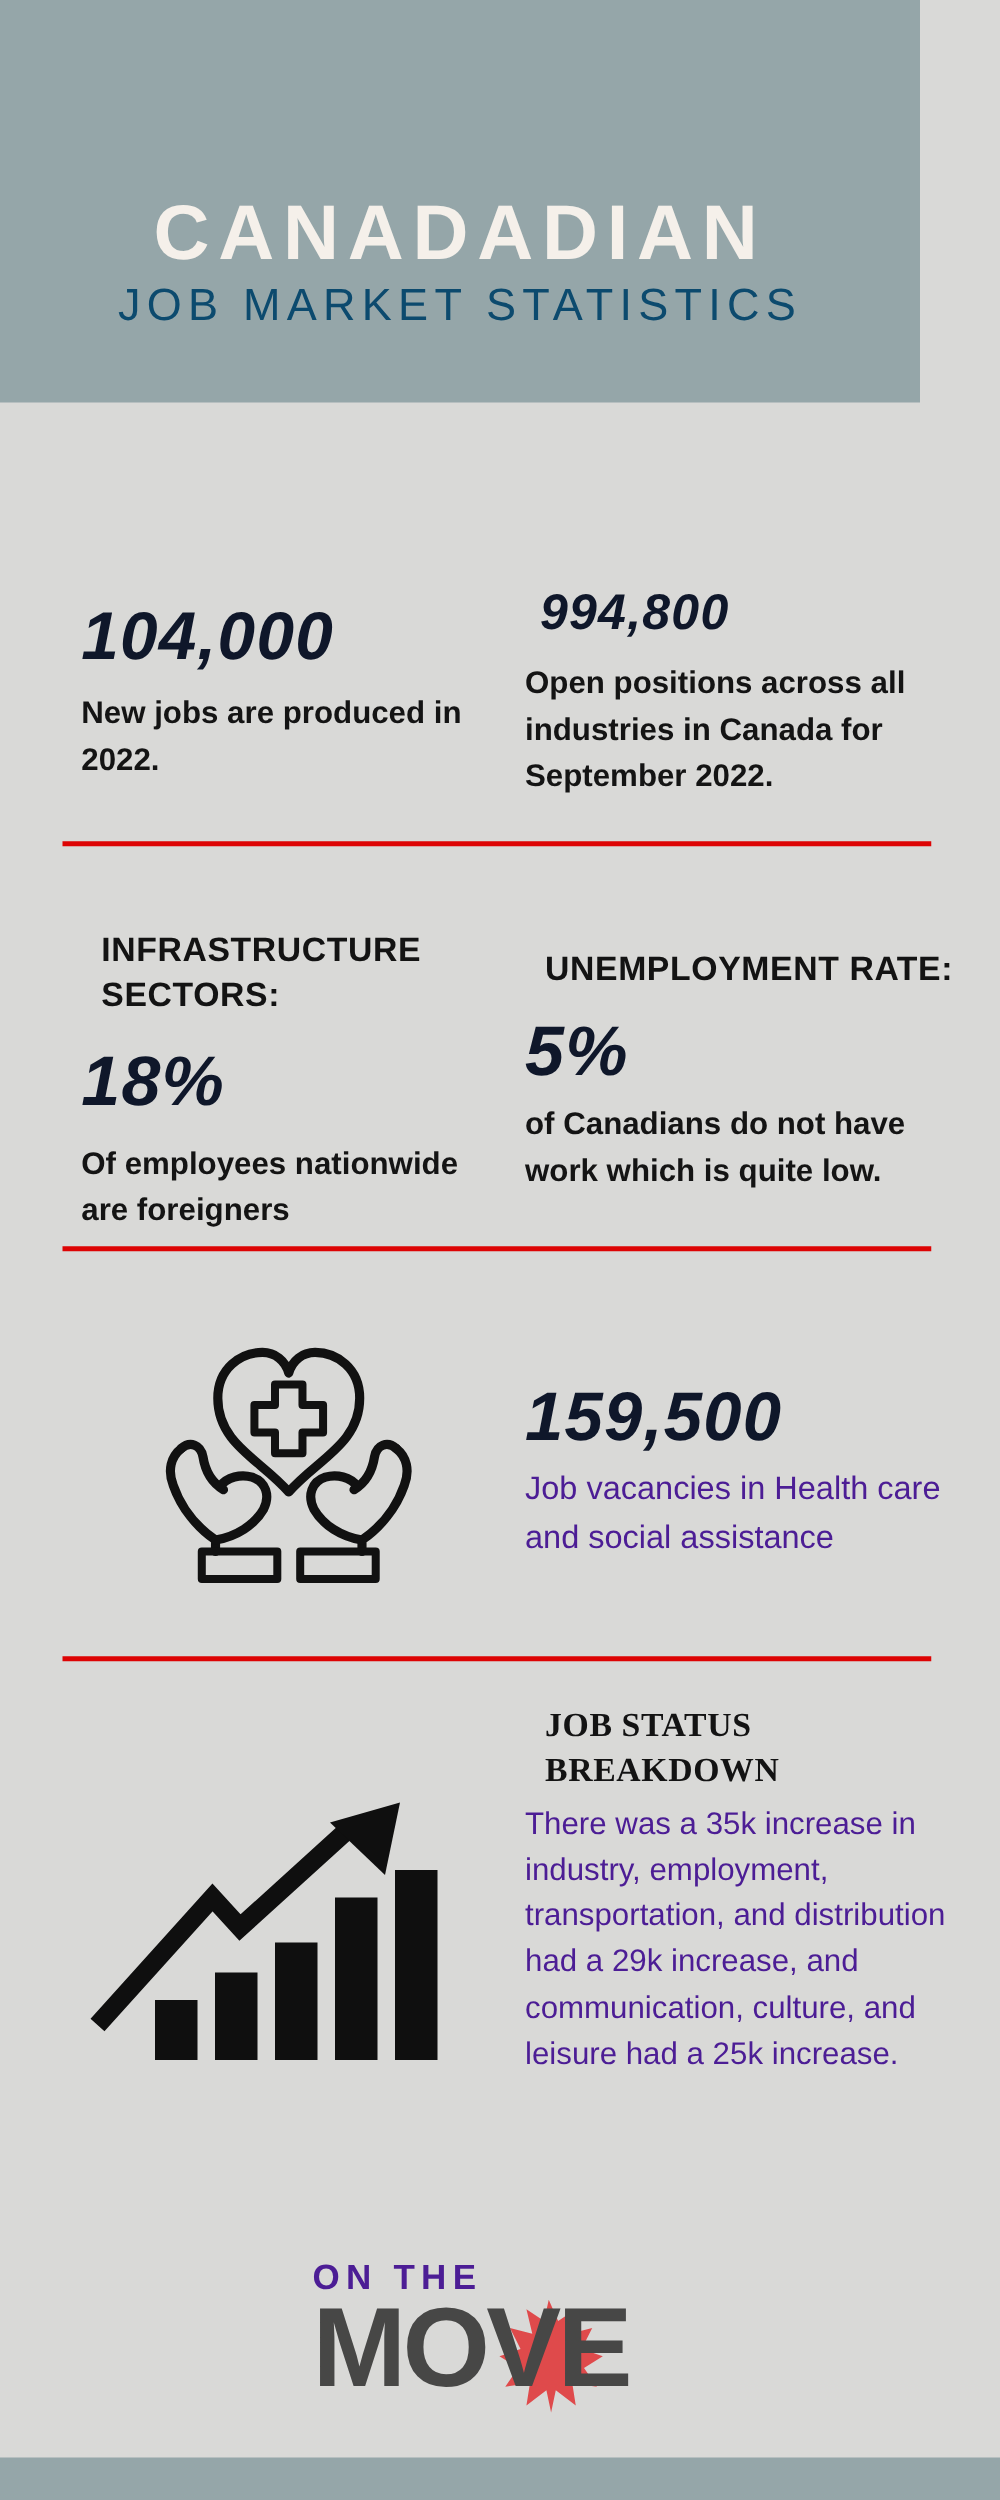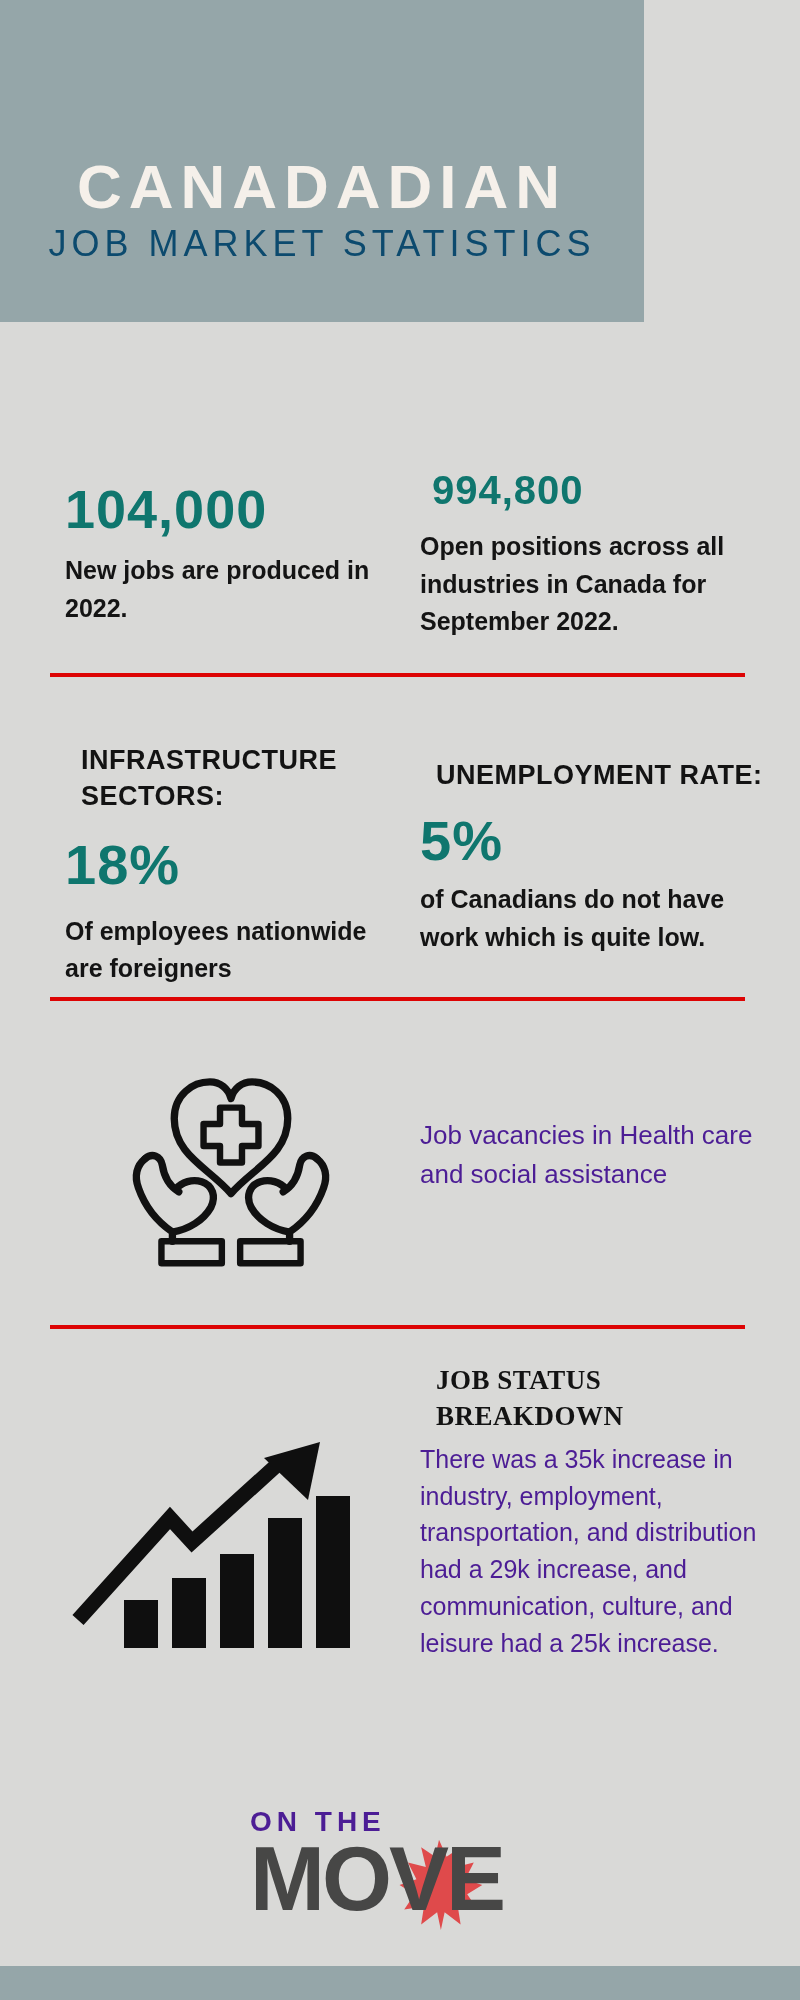--- a/index.html
+++ b/index.html
@@ -4,33 +4,33 @@
 <style>
   html,body{margin:0;padding:0;}
   body{
     width:800px;height:2000px;position:relative;overflow:hidden;
     background:#d9d9d7;
     font-family:"Liberation Sans", sans-serif;
     color:#141414;
   }
   
   .header{
-    position:absolute;top:0;left:0;width:644px;height:322px;
+    position:absolute;top:0;left:0;width:736px;height:322px;
     background:#95a6a9;
     display:flex;flex-direction:column;align-items:center;justify-content:flex-end;
     padding-bottom:60px;box-sizing:border-box;
   }
   .header .title{
     font-size:62px;font-weight:bold;letter-spacing:7px;color:#f5f0ea;line-height:1;
   }
   .header .subtitle{
     font-size:36px;font-weight:400;letter-spacing:5px;color:#0c4a6e;margin-top:8px;line-height:1;
   }
   
-  .big-number{color:#0f766e;font-weight:bold;line-height:1;letter-spacing:1px;}
+  .big-number{color:#0f172a;font-weight:bold;line-height:1;letter-spacing:1px;font-style:italic;}
   .divider{position:absolute;left:50px;width:695px;height:4px;background:#dd0404;}
   .sec-heading{font-size:27px;font-weight:bold;color:#131313;line-height:1.35;letter-spacing:.5px;margin-left:16px;}
   .desc-bold{font-size:25px;font-weight:bold;line-height:1.5;color:#141414;}
   .desc-normal{font-size:26px;font-weight:400;line-height:1.5;color:#4c1d95;}
   
   .r1-left{position:absolute;top:482px;left:65px;width:320px;}
   .r1-left .big-number{font-size:54px;}
   .r1-left .desc-bold{margin-top:16px;}
   .r1-right{position:absolute;top:470px;left:420px;width:335px;}
   .r1-right .big-number{font-size:40px;padding-left:12px;}
@@ -110,20 +110,21 @@
     </g>
     <g transform="matrix(-1,0,0,1,260,0)">
       <path d="M36,120 C27,127 24,139 29,152 C36,172 50,189 66,200 L66,210"></path>
       <path d="M36,120 C44,113 53,117 55,127 C57,140 63,150 73,156"></path>
       <path d="M66,200 C84,197 100,187 108,173 C114,161 110,149 98,145 C88,142 76,145 70,153"></path>
       <path d="M54,210 h66 v24 h-66 z" stroke-width="7"></path>
     </g>
   </svg>
 </div>
 <div class="r3-text">
+  <div class="big-number">159,500</div>
   <div class="desc-normal">Job vacancies in Health care and social assistance</div>
 </div>
 
 <div class="divider" style="top:1325px"></div>
 
 <div class="r4-icon">
   <svg viewBox="0 0 300 215">
     <g fill="#0f0f0f">
       <rect x="52" y="162" width="34" height="48"></rect>
       <rect x="100" y="140" width="34" height="70"></rect>

